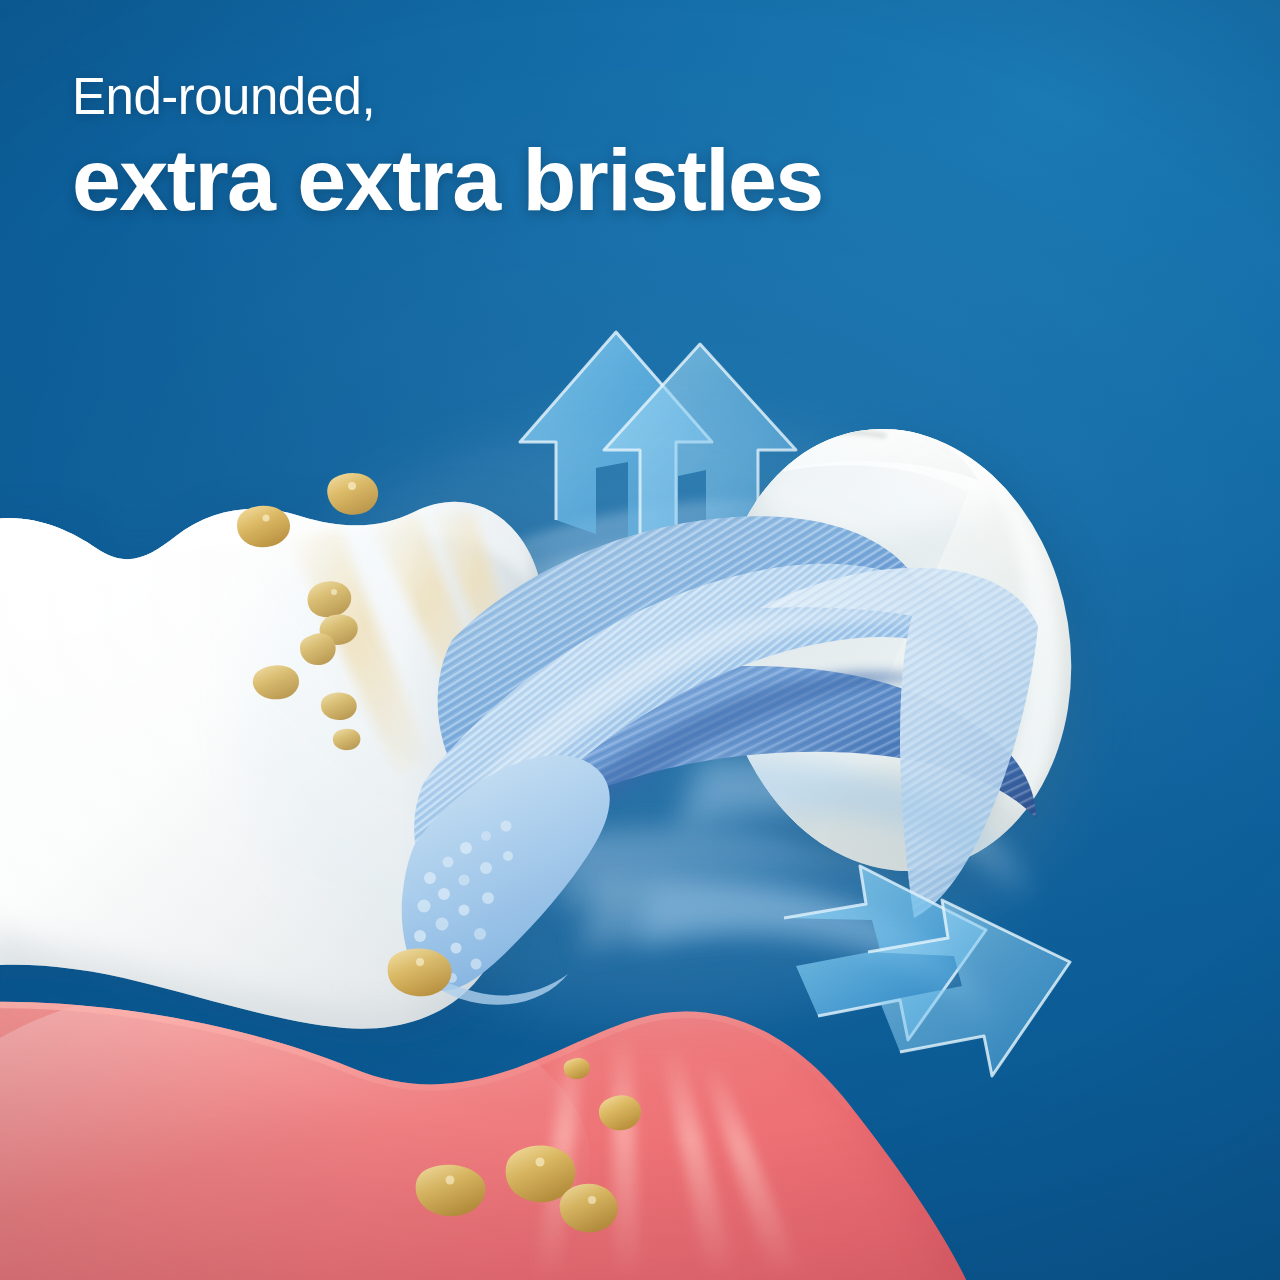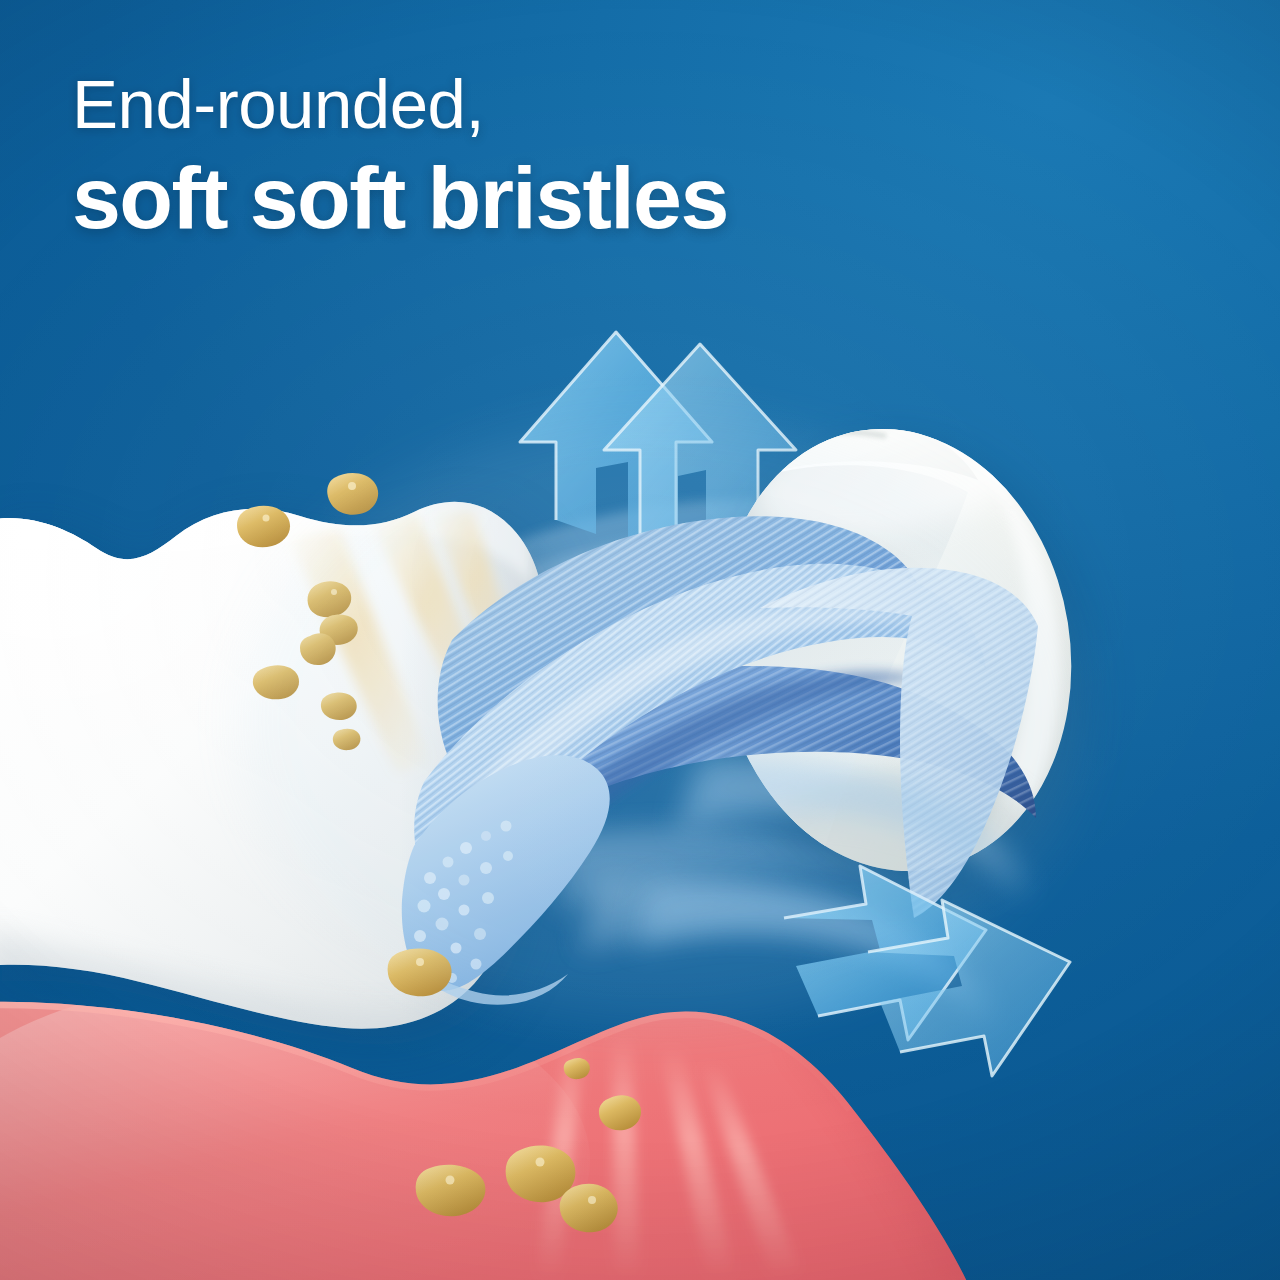--- a/index.html
+++ b/index.html
@@ -11,21 +11,21 @@
       #0b5e94;
   }
   
   .vignette{
     position:absolute;inset:0;pointer-events:none;
     background:radial-gradient(110% 80% at 50% 45%, rgba(255,255,255,.06) 0%, rgba(0,0,0,0) 55%, rgba(0,20,40,.22) 100%);
   }
   
   .headline{position:absolute;left:72px;top:72px;width:1160px;}
   .line1{
-    color:#ffffff;font-size:69px;line-height:.97;font-weight:300;
+    color:#ffffff;font-size:51px;line-height:.97;font-weight:300;
     letter-spacing:-.5px;white-space:nowrap;
     text-shadow:0 2px 10px rgba(0,25,48,.28);
   }
   .line2{
     color:#ffffff;font-size:88px;line-height:1.02;font-weight:700;
     letter-spacing:-1.6px;white-space:nowrap;margin-top:14px;
     text-shadow:0 3px 12px rgba(0,25,48,.30);
   }
   
   .art{position:absolute;left:0;top:0;width:1280px;height:1280px;}
@@ -450,16 +450,16 @@
       <g opacity=".10">
         <ellipse cx="660" cy="720" rx="420" ry="300" fill="#bfe2f6" filter="url(#soft26)"></ellipse>
       </g>
     </svg>
   </div>
 
   <div class="vignette"></div>
 
   <div class="headline">
     <div class="line1">End-rounded,</div>
-    <div class="line2">soft soft bristles</div>
+    <div class="line2">extra extra bristles</div>
   </div>
 
 </div>
 
 </body></html>

